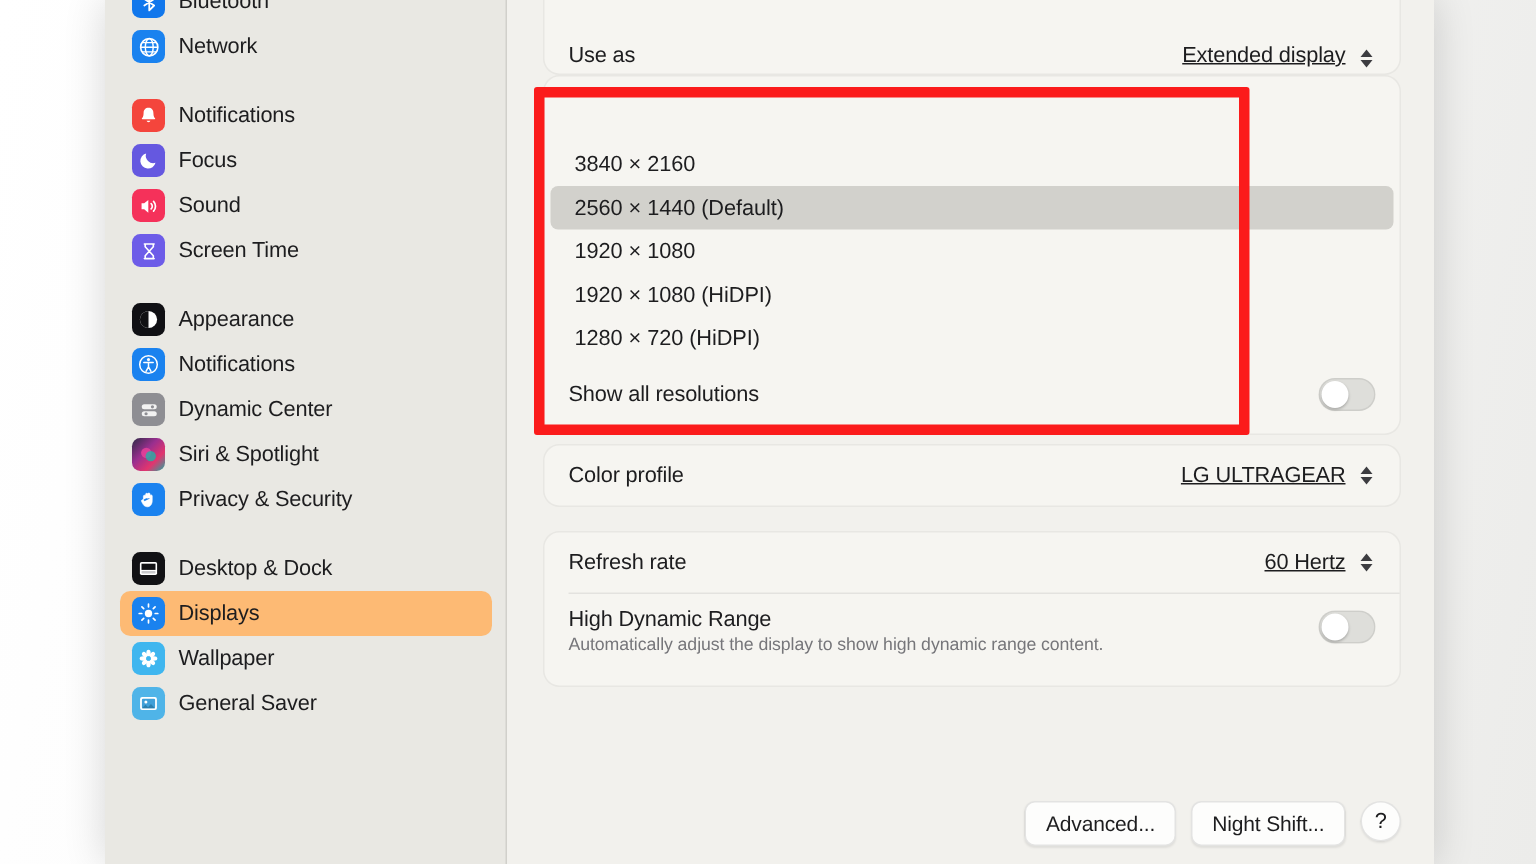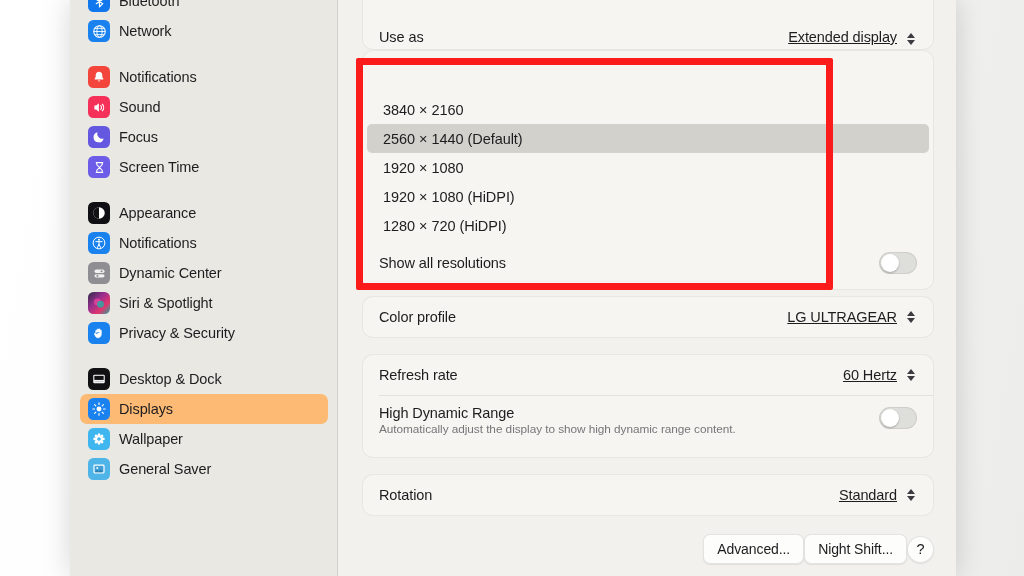--- a/index.html
+++ b/index.html
@@ -222,21 +222,21 @@
     padding: 9px 16px 11px 16px;
   }
   .block-texts { flex: 1; display: flex; flex-direction: column; gap: 3px; }
 
   
   #footer {
     position: absolute;
     right: 22px;
     bottom: 12px;
     display: flex;
-    align-items: center;
+    gap: 10px;
   }
   .btn {
     background: #fdfdfc;
     border: 1px solid rgba(0,0,0,0.10);
     border-radius: 7px;
     height: 30px;
     padding: 0 13px;
     font-size: 14px;
     color: #1d1d1f;
     letter-spacing: -0.1px;
@@ -302,35 +302,35 @@
       <div class="side-item">
         <span class="tile t-notif">
           <svg width="14" height="14" viewBox="0 0 24 24">
               <path d="M12 3.2c-3.4 0-5.6 2.4-5.6 5.8 0 4.1-1.2 5.3-1.9 6.1-.35.4-.1 1.05.5 1.05h14c.6 0 .85-.65.5-1.05-.7-.8-1.9-2-1.9-6.1 0-3.4-2.2-5.8-5.6-5.8z" fill="#fff"></path>
               <path d="M9.8 18.1a2.3 2.3 0 004.4 0z" fill="#fff"></path>
             </svg>
         </span>
         <span class="side-label">Notifications</span>
       </div>
       <div class="side-item">
+        <span class="tile t-focus">
+          <svg width="14" height="14" viewBox="0 0 24 24">
+              <path d="M20 14.6A8.6 8.6 0 019.3 3.9 8.8 8.8 0 1020 14.6z" fill="#fff"></path>
+            </svg>
+        </span>
+        <span class="side-label">Focus</span>
+      </div>
+      <div class="side-item">
         <span class="tile t-sound">
           <svg width="15" height="15" viewBox="0 0 24 24">
               <path d="M11 5.2 6.6 8.8H3.8v6.4h2.8L11 18.8z" fill="#fff"></path>
               <path d="M14 9.1a4 4 0 010 5.8M16.6 6.8a7.6 7.6 0 010 10.4" fill="none" stroke="#fff" stroke-width="1.8" stroke-linecap="round"></path>
             </svg>
         </span>
         <span class="side-label">Sound</span>
-      </div>
-      <div class="side-item">
-        <span class="tile t-focus">
-          <svg width="14" height="14" viewBox="0 0 24 24">
-              <path d="M20 14.6A8.6 8.6 0 019.3 3.9 8.8 8.8 0 1020 14.6z" fill="#fff"></path>
-            </svg>
-        </span>
-        <span class="side-label">Focus</span>
       </div>
       <div class="side-item">
         <span class="tile t-screentime">
           <svg width="13" height="13" viewBox="0 0 24 24">
               <path d="M6 3h12M6 21h12M7 3.4v3.1L12 12l-5 5.5v3.1M17 3.4v3.1L12 12l5 5.5v3.1" fill="none" stroke="#fff" stroke-width="2" stroke-linecap="round" stroke-linejoin="round"></path>
             </svg>
         </span>
         <span class="side-label">Screen Time</span>
       </div>
     </div>
@@ -502,31 +502,20 @@
         <span class="block-texts">
           <span class="row-label">High Dynamic Range</span>
           <span class="sub-text">Automatically adjust the display to show high dynamic range content.</span>
         </span>
         <span class="switch" style="margin-top:2px;">
             <span class="knob"></span>
           </span>
       </div>
     </div>
 
-    <div class="card" style="top:474px;height:42px;">
-      <div class="row" style="height:40px;">
-        <span class="row-label">Rotation</span>
-        <span class="row-spacer"></span>
-        <span class="row-value">Standard</span>
-        <span class="stepper">
-            <i class="up"></i>
-            <i class="down"></i>
-          </span>
-      </div>
-    </div>
 
     <div id="footer">
       <div class="btn">Advanced...</div>
       <div class="btn">Night Shift...</div>
       <div class="btn btn-help">?</div>
     </div>
 
   </div>
 </div>
 

